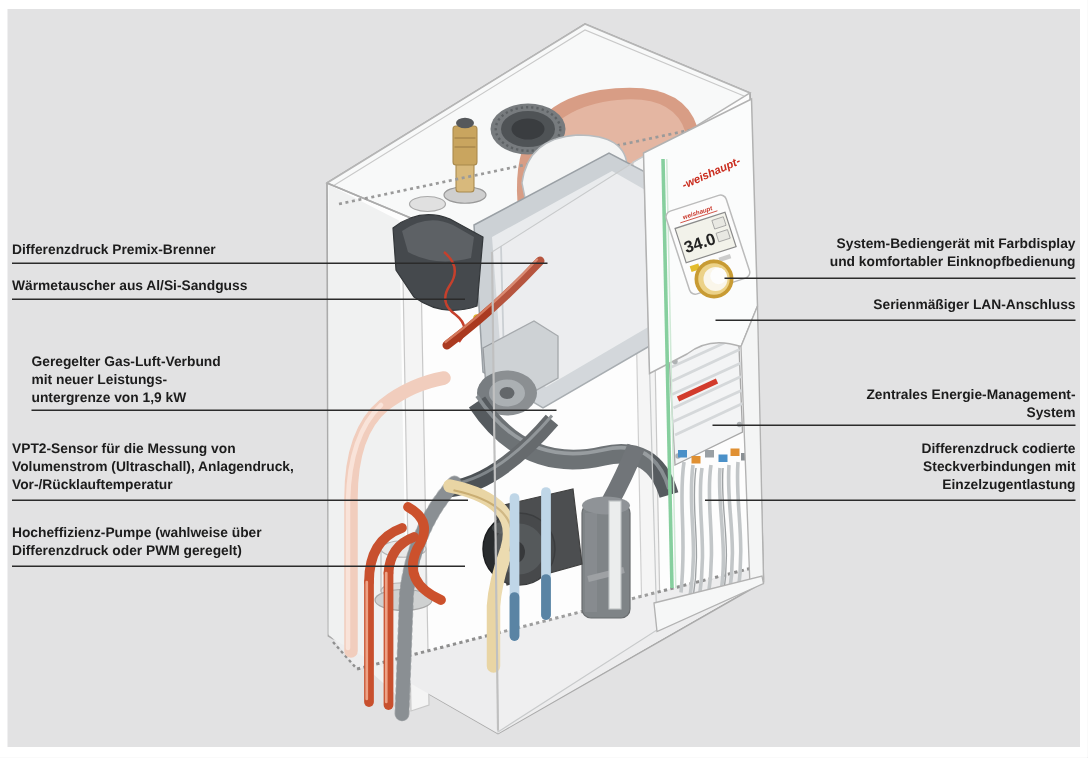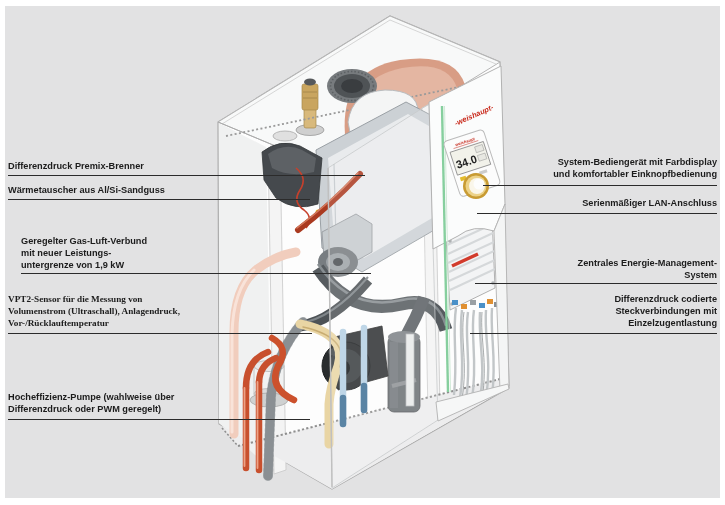--- a/index.html
+++ b/index.html
@@ -209,24 +209,24 @@
       <circle cx="477" cy="186" r="8" fill="#faf6ea"></circle>
       <circle cx="479" cy="184" r="5.5" fill="#fdfdfd"></circle>
     </g>
   </svg>
 
   <div class="callout left" style="left:8px; top:160px; width:357px; height:15px;"><span>Differenzdruck Premix-Brenner</span></div>
   <div class="callout left" style="left:8px; top:184px; width:302px; height:15px;"><span>Wärmetauscher aus Al/Si-Sandguss</span></div>
   <div class="callout left" style="left:8px; top:235px; width:350px; height:38px;margin-left:13px;"><span>Geregelter Gas-Luft-Verbund
 mit neuer Leistungs-
 untergrenze von 1,9 kW</span></div>
-  <div class="callout left" style="left:8px; top:293px; width:304px; height:40px;font-family:Liberation Serif, serif;"><span>VPT2-Sensor für die Messung von
+  <div class="callout left" style="left:8px; top:293px; width:304px; height:40px;"><span>VPT2-Sensor für die Messung von
 Volumenstrom (Ultraschall), Anlagendruck,
 Vor-/Rücklauftemperatur</span></div>
-  <div class="callout left" style="left:8px; top:349px; width:302px; height:28px;margin-top:42px;"><span>Hocheffizienz-Pumpe (wahlweise über
+  <div class="callout left" style="left:8px; top:349px; width:302px; height:28px;"><span>Hocheffizienz-Pumpe (wahlweise über
 Differenzdruck oder PWM geregelt)</span></div>
 
   <div class="callout right" style="left:483px; top:156px; width:234px; height:29px;"><span>System-Bediengerät mit Farbdisplay
 und komfortabler Einknopfbedienung</span></div>
   <div class="callout right" style="left:475px; top:257px; width:242px; height:26px;"><span>Zentrales Energie-Management-
 System</span></div>
   <div class="callout right" style="left:477px; top:197px; width:240px; height:16px;"><span>Serienmäßiger LAN-Anschluss</span></div>
   <div class="callout right" style="left:470px; top:293px; width:247px; height:40px;"><span>Differenzdruck codierte
 Steckverbindungen mit
 Einzelzugentlastung</span></div>

